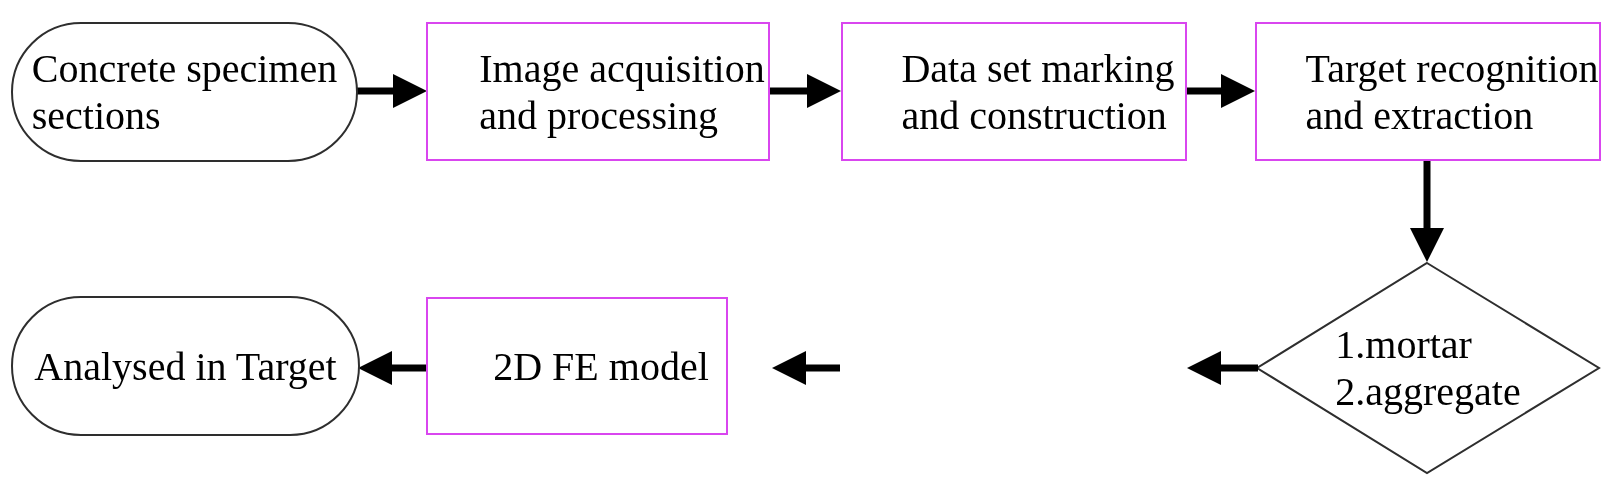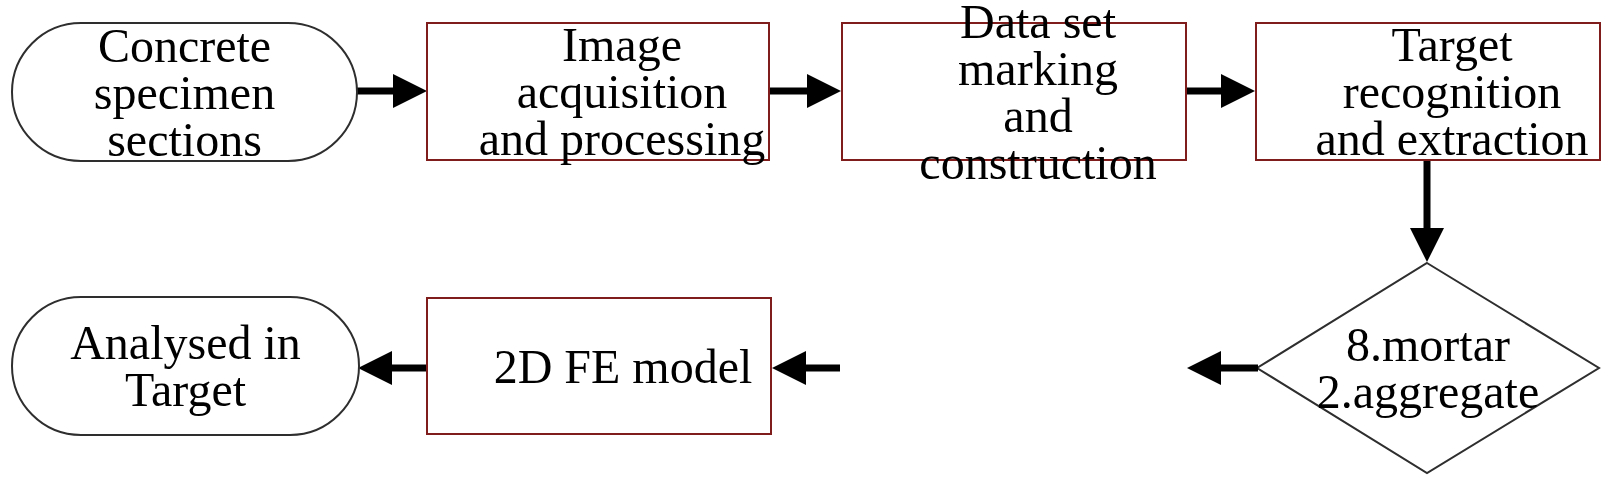--- a/index.html
+++ b/index.html
@@ -20,47 +20,46 @@
     left: 0;
     top: 0;
     width: 1612px;
     height: 488px;
   }
   .node {
     position: absolute;
     display: flex;
     align-items: center;
     justify-content: center;
-    text-align: center;
     white-space: pre-line;
-    font-size: 48px;
+    font-size: 40px;
     line-height: 47px;
     color: #000000;
     box-sizing: border-box;
     background: #ffffff;
   }
   .rect {
-    border: 2px solid #7f1d1d;
+    border: 2px solid #d946ef;
     padding-left: 48px;
   }
   .stadium {
     border: 2px solid #2e2e2e;
     border-radius: 71px;
   }
   .diamond-label {
     background: transparent;
   }
   
   .n-sections   { left: 11px;   top: 22px;  width: 347px; height: 140px; }
   .n-acquire    { left: 426px;  top: 22px;  width: 344px; height: 139px; }
   .n-dataset    { left: 841px;  top: 22px;  width: 346px; height: 139px; }
   .n-target     { left: 1255px; top: 22px;  width: 346px; height: 139px; }
   .n-diamond    { left: 1282px; top: 298px; width: 292px; height: 140px; }
   .n-imagegen   { left: 840px;  top: 297px; width: 347px; height: 138px; }
-  .n-femodel    { left: 426px;  top: 297px; width: 346px; height: 138px; }
+  .n-femodel    { left: 426px;  top: 297px; width: 302px; height: 138px; }
   .n-abaqus     { left: 11px;   top: 296px; width: 349px; height: 140px; }
   .edge-line {
     stroke: #000000;
     stroke-width: 7;
   }
   .edge-head {
     fill: #000000;
     stroke: none;
   }
   .diamond-shape {
@@ -115,21 +114,21 @@
 
   <div class="node rect n-acquire">Image acquisition
 and processing</div>
 
   <div class="node rect n-dataset">Data set marking
 and construction</div>
 
   <div class="node rect n-target">Target recognition
 and extraction</div>
 
-  <div class="node diamond-label n-diamond">8.mortar
+  <div class="node diamond-label n-diamond">1.mortar
 2.aggregate</div>
 
 
   <div class="node rect n-femodel">2D FE model</div>
 
   <div class="node stadium n-abaqus">Analysed in Target</div>
 
 </div>
 
 </body></html>

